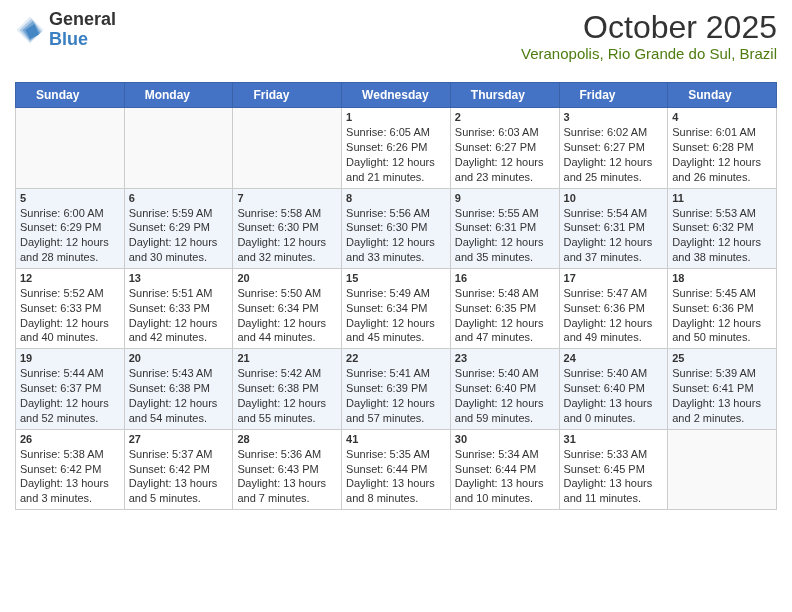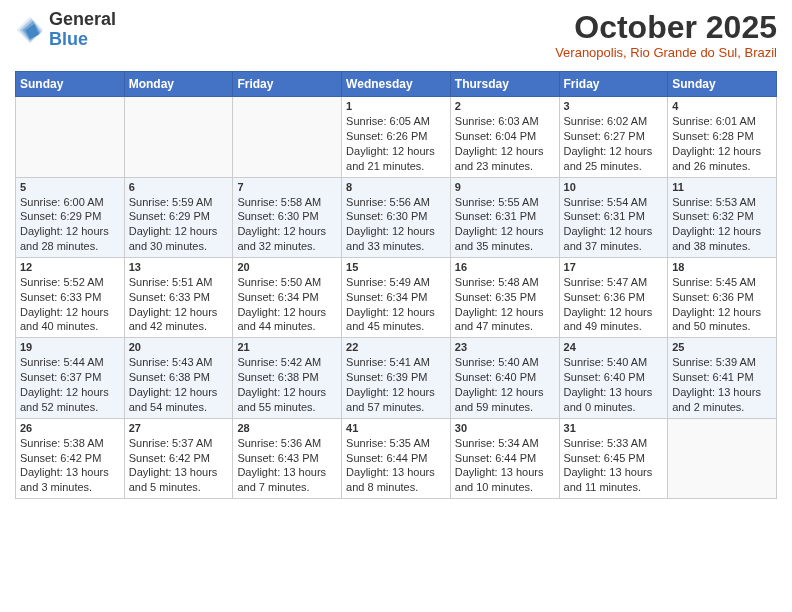--- a/index.html
+++ b/index.html
@@ -13,21 +13,21 @@
     .page {
       width: 792px;
       height: 612px;
       background: #fff;
       padding: 10px 15px;
     }
     .header {
       display: flex;
       align-items: flex-start;
       justify-content: space-between;
-      margin-bottom: 11px;
+      margin-bottom: 20px;
     }
     .logo {
       display: flex;
       align-items: center;
     }
     .logo-text {
       display: flex;
       flex-direction: column;
       font-size: 18px;
       font-weight: bold;
@@ -38,39 +38,39 @@
     .logo-icon {
       width: 30px;
       height: 30px;
       margin-right: 4px;
     }
     .title-block {
       text-align: right;
     }
     .month-title {
       font-size: 32px;
-      font-weight: bold;
+      font-weight: normal;
       color: #333;
       line-height: 1.1;
     }
     .location {
-      font-size: 13px;
-      color: #c2410c;
+      font-size: 15px;
+      color: #4d7c0f;
     }
     .calendar {
       width: 100%;
       border-collapse: collapse;
       table-layout: fixed;
     }
     .calendar th {
       background: #4472c4;
       color: #fff;
       font-size: 12px;
       font-weight: bold;
-      padding: 5px 4px;
+      padding: 5px 20px;
       text-align: left;
       border: 1px solid #3a62a8;
     }
     .calendar td {
       border: 1px solid #ccc;
       vertical-align: top;
       padding: 3px 4px;
       font-size: 9.5px;
       color: #333;
       height: 78px;
@@ -137,21 +137,21 @@
           <td>
             <span class="day-number">1</span>
             <div class="day-info">Sunrise: 6:05 AM
 Sunset: 6:26 PM
 Daylight: 12 hours
 and 21 minutes.</div>
           </td>
           <td>
             <span class="day-number">2</span>
             <div class="day-info">Sunrise: 6:03 AM
-Sunset: 6:04 PM
+Sunset: 6:27 PM
 Daylight: 12 hours
 and 23 minutes.</div>
           </td>
           <td>
             <span class="day-number">3</span>
             <div class="day-info">Sunrise: 6:02 AM
 Sunset: 6:27 PM
 Daylight: 12 hours
 and 25 minutes.</div>
           </td>

